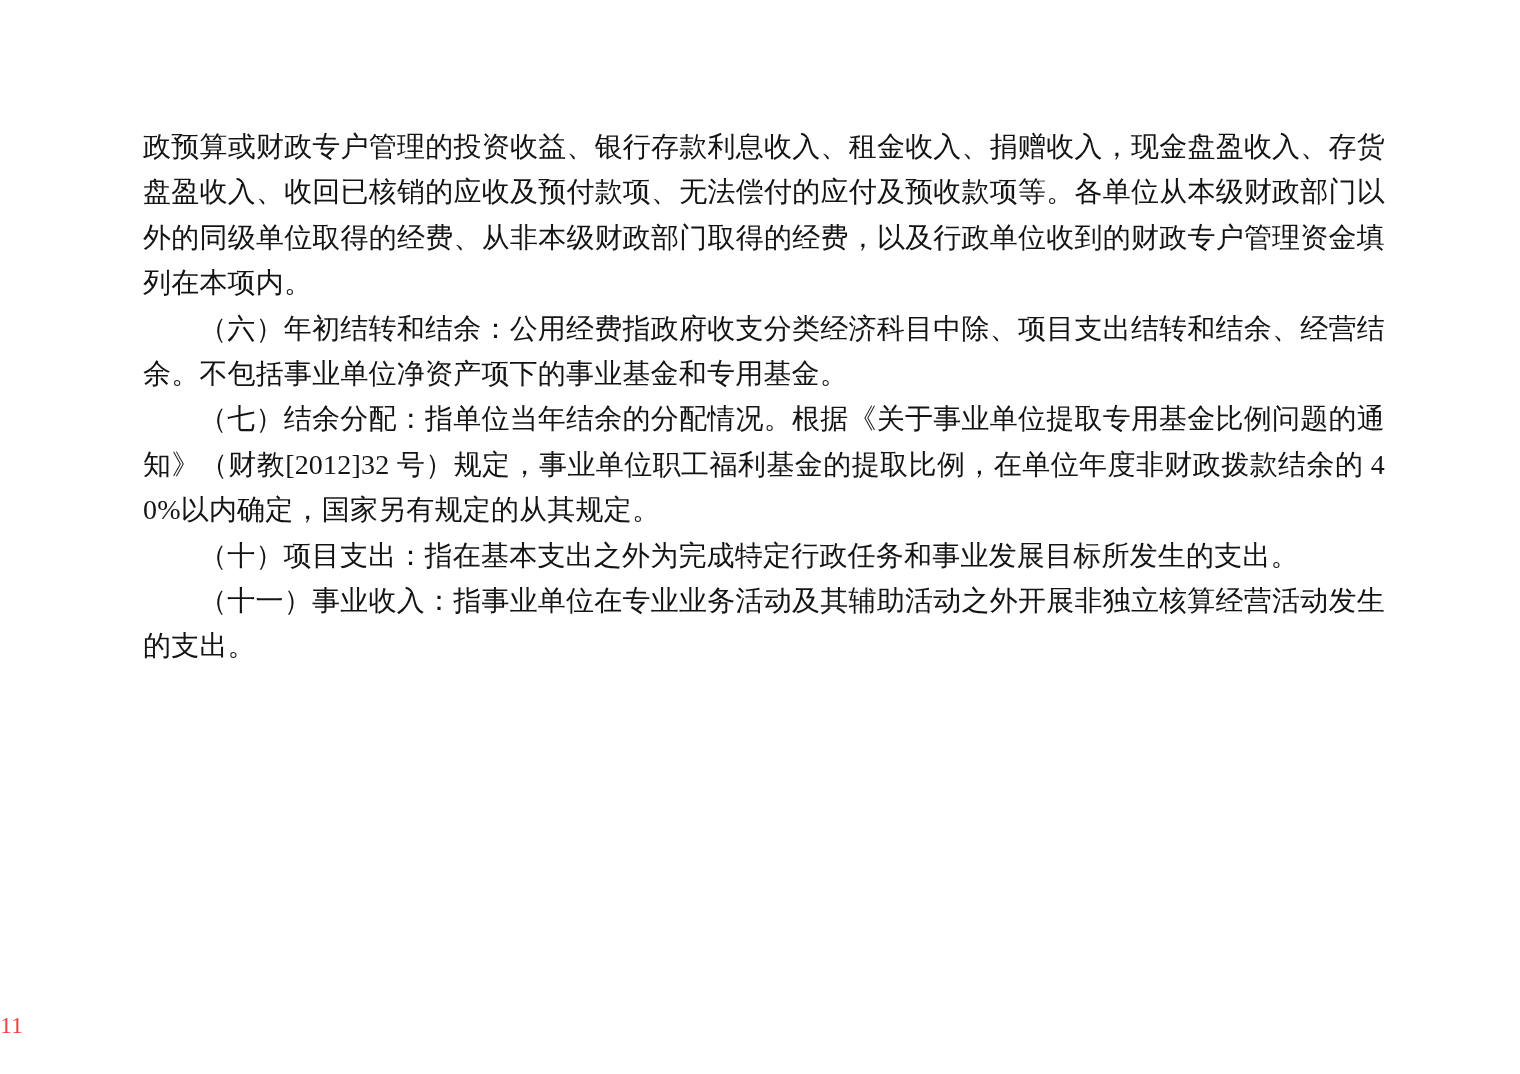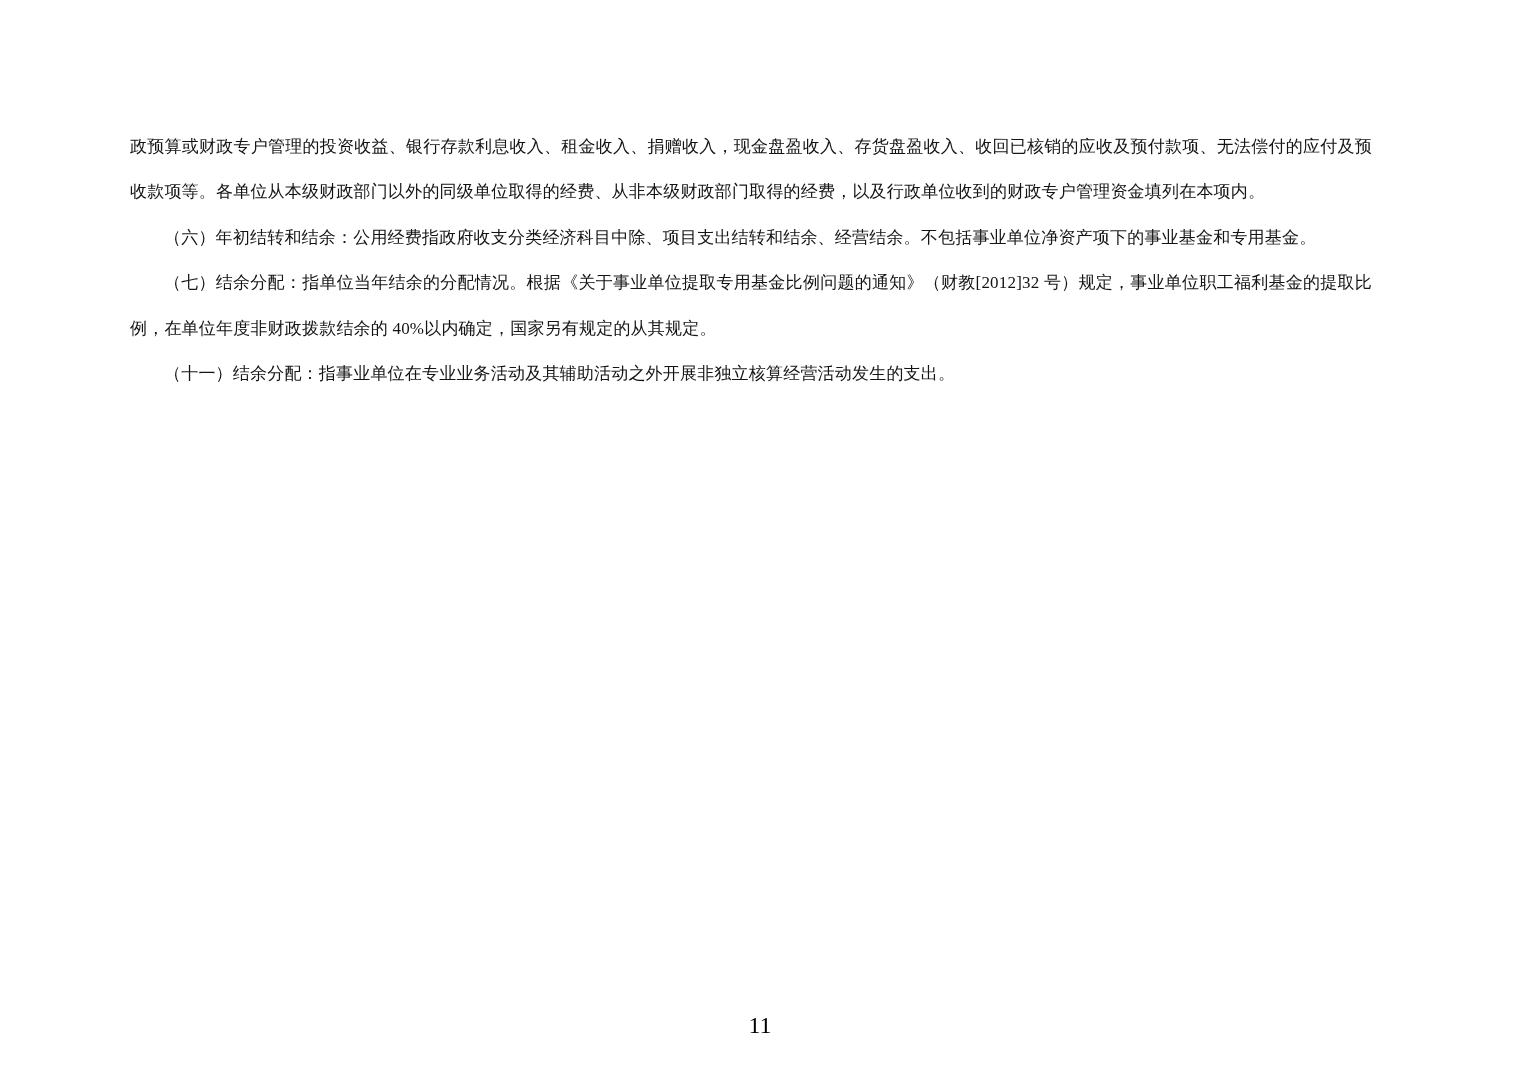--- a/index.html
+++ b/index.html
@@ -11,52 +11,53 @@
     position: relative;
     width: 1520px;
     height: 1074px;
     background: #ffffff;
     overflow: hidden;
     font-family: "Liberation Serif", "DejaVu Serif", serif;
     color: #141414;
   }
   .content {
     position: absolute;
-    left: 130px;
+    left: 143px;
     top: 124px;
     width: 1242px;
-    font-size: 17px;
+    font-size: 28px;
     line-height: 45.4px;
     text-align: justify;
     text-justify: inter-character;
     letter-spacing: 0.2px;
   }
   .para {
     margin: 0;
     text-indent: 2em;
     word-break: break-all;
   }
   .para.no-indent {
     text-indent: 0;
   }
   .page-number {
     position: absolute;
     left: 0;
     top: 1008px;
     width: 100%;
-    text-align: center;
+    text-align: left;
     font-size: 24px;
     line-height: 34px;
-    color: #000000;
+    color: #ef4444;
   }
 </style>
 </head>
 <body>
 
 <div class="page">
   <div class="content">
     <p class="para no-indent">政预算或财政专户管理的投资收益、银行存款利息收入、租金收入、捐赠收入，现金盘盈收入、存货盘盈收入、收回已核销的应收及预付款项、无法偿付的应付及预收款项等。各单位从本级财政部门以外的同级单位取得的经费、从非本级财政部门取得的经费，以及行政单位收到的财政专户管理资金填列在本项内。</p>
     <p class="para">（六）年初结转和结余：公用经费指政府收支分类经济科目中除、项目支出结转和结余、经营结余。不包括事业单位净资产项下的事业基金和专用基金。</p>
     <p class="para">（七）结余分配：指单位当年结余的分配情况。根据《关于事业单位提取专用基金比例问题的通知》（财教[2012]32 号）规定，事业单位职工福利基金的提取比例，在单位年度非财政拨款结余的 40%以内确定，国家另有规定的从其规定。</p>
-    <p class="para">（十一）结余分配：指事业单位在专业业务活动及其辅助活动之外开展非独立核算经营活动发生的支出。</p>
+    <p class="para">（十）项目支出：指在基本支出之外为完成特定行政任务和事业发展目标所发生的支出。</p>
+    <p class="para">（十一）事业收入：指事业单位在专业业务活动及其辅助活动之外开展非独立核算经营活动发生的支出。</p>
   </div>
   <div class="page-number">11</div>
 </div>
 
 </body></html>

